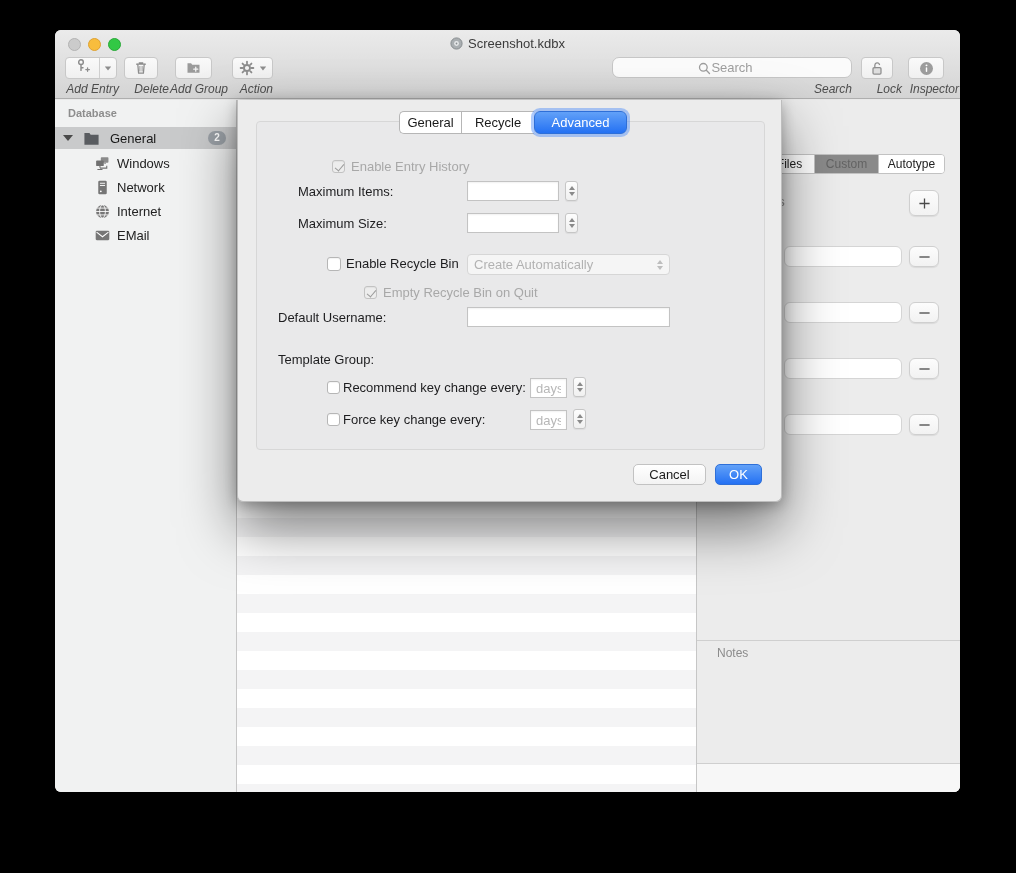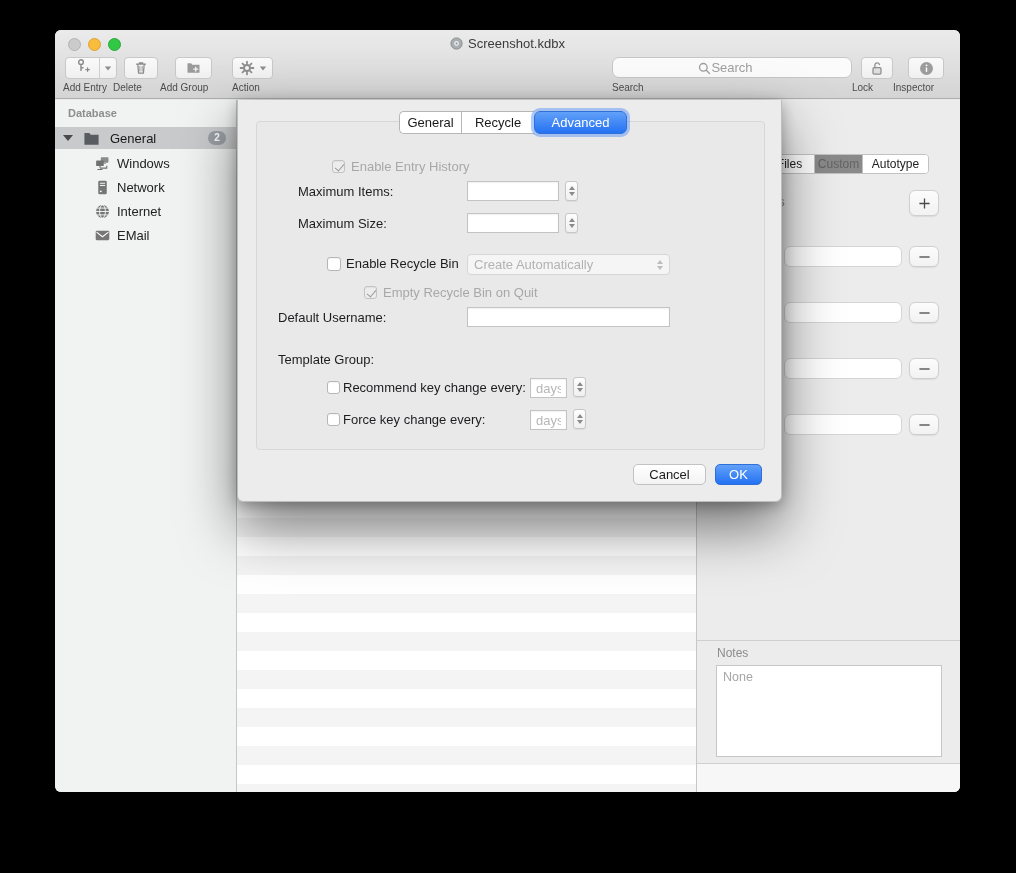--- a/index.html
+++ b/index.html
@@ -15,21 +15,21 @@
   .traffic { position:absolute; top:8px; width:13px; height:13px; border-radius:50%; }
   .t-close { left:13px; background:#cbcbcb; border:1px solid #b3b3b3; }
   .t-min   { left:33px; background:#f8bd3d; border:1px solid #dfa232; }
   .t-zoom  { left:53px; background:#32c845; border:1px solid #29a938; }
   .win-title { position:absolute; top:6px; left:0; right:0; text-align:center;
     font-size:13px; color:#3b3b3b; }
   .doc-icon { display:inline-block; vertical-align:-2px; margin-right:5px; }
 
   .tb-btn { position:absolute; top:27px; height:22px; border:1px solid #c8c8c8; border-radius:4px;
     background:linear-gradient(#fafafa,#f0f0f0); display:flex; align-items:center; justify-content:center; }
-  .tb-label { position:absolute; top:52px; font-size:10px; color:#4d4d4d; text-align:left; }
+  .tb-label { position:absolute; top:52px; font-size:12px; color:#4d4d4d; text-align:right;font-style:italic; }
   .split-divider { width:1px; height:100%; background:#cfcfcf; }
   .chev { width:0; height:0; border-left:4px solid transparent; border-right:4px solid transparent;
     border-top:5px solid #8d8d8d; }
 
   .search-field { position:absolute; left:557px; top:27px; width:240px; height:21px;
     background:#fbfbfb; border:1px solid #c6c6c6; border-radius:7px; }
   .search-field input { width:100%; height:100%; border:none; background:transparent; outline:none;
     text-align:center; font-size:13px; color:#333; font-family:"Liberation Sans",sans-serif; }
   .search-field input::placeholder { color:#9e9e9e; }
   .search-mag { position:absolute; left:84px; top:3px; pointer-events:none; }
@@ -261,21 +261,21 @@
 
   </div>
 
   <div class="entry-list"></div>
 
   <div class="inspector">
     <div class="insp-title">ing</div>
 
     <div class="insp-seg">
       <div class="seg" style="width:50px;">Files</div>
-      <div class="seg sel" style="width:48px;">Custom</div>
+      <div class="seg sel" style="width:64px;">Custom</div>
       <div class="seg" style="width:65px;">Autotype</div>
     </div>
 
     <div class="frag">ds</div>
 
     <div class="sq-btn" style="left:212px; top:90px; width:30px; height:26px;">
       <svg width="13" height="13" viewBox="0 0 14 14" stroke="#4a4a4a" stroke-width="1.4">
           <path d="M7 1.5 V12.5 M1.5 7 H12.5"></path>
         </svg>
     </div>
@@ -303,21 +303,20 @@
 
     <input class="cf-input" style="top: 314px;">
     <div class="sq-btn" style="left:212px; top:314px; width:30px; height:21px;">
       <svg width="13" height="4" viewBox="0 0 14 4" stroke="#4a4a4a" stroke-width="1.4">
           <path d="M1.5 2 H12.5"></path>
         </svg>
     </div>
 
     <div class="notes-divider"></div>
     <div class="notes-label">Notes</div>
-    <textarea class="notes-area" placeholder="None" style=""></textarea>
     <div class="insp-footer"></div>
   </div>
 
   <div class="dialog">
     <div class="groupbox"></div>
 
     <div class="tabbar">
       <div class="tab" style="width:62px;">General</div>
       <div class="tab" style="width:73px;">Recycle</div>
       <div class="tab sel" style="width:93px;border-radius:6px;">Advanced</div>

